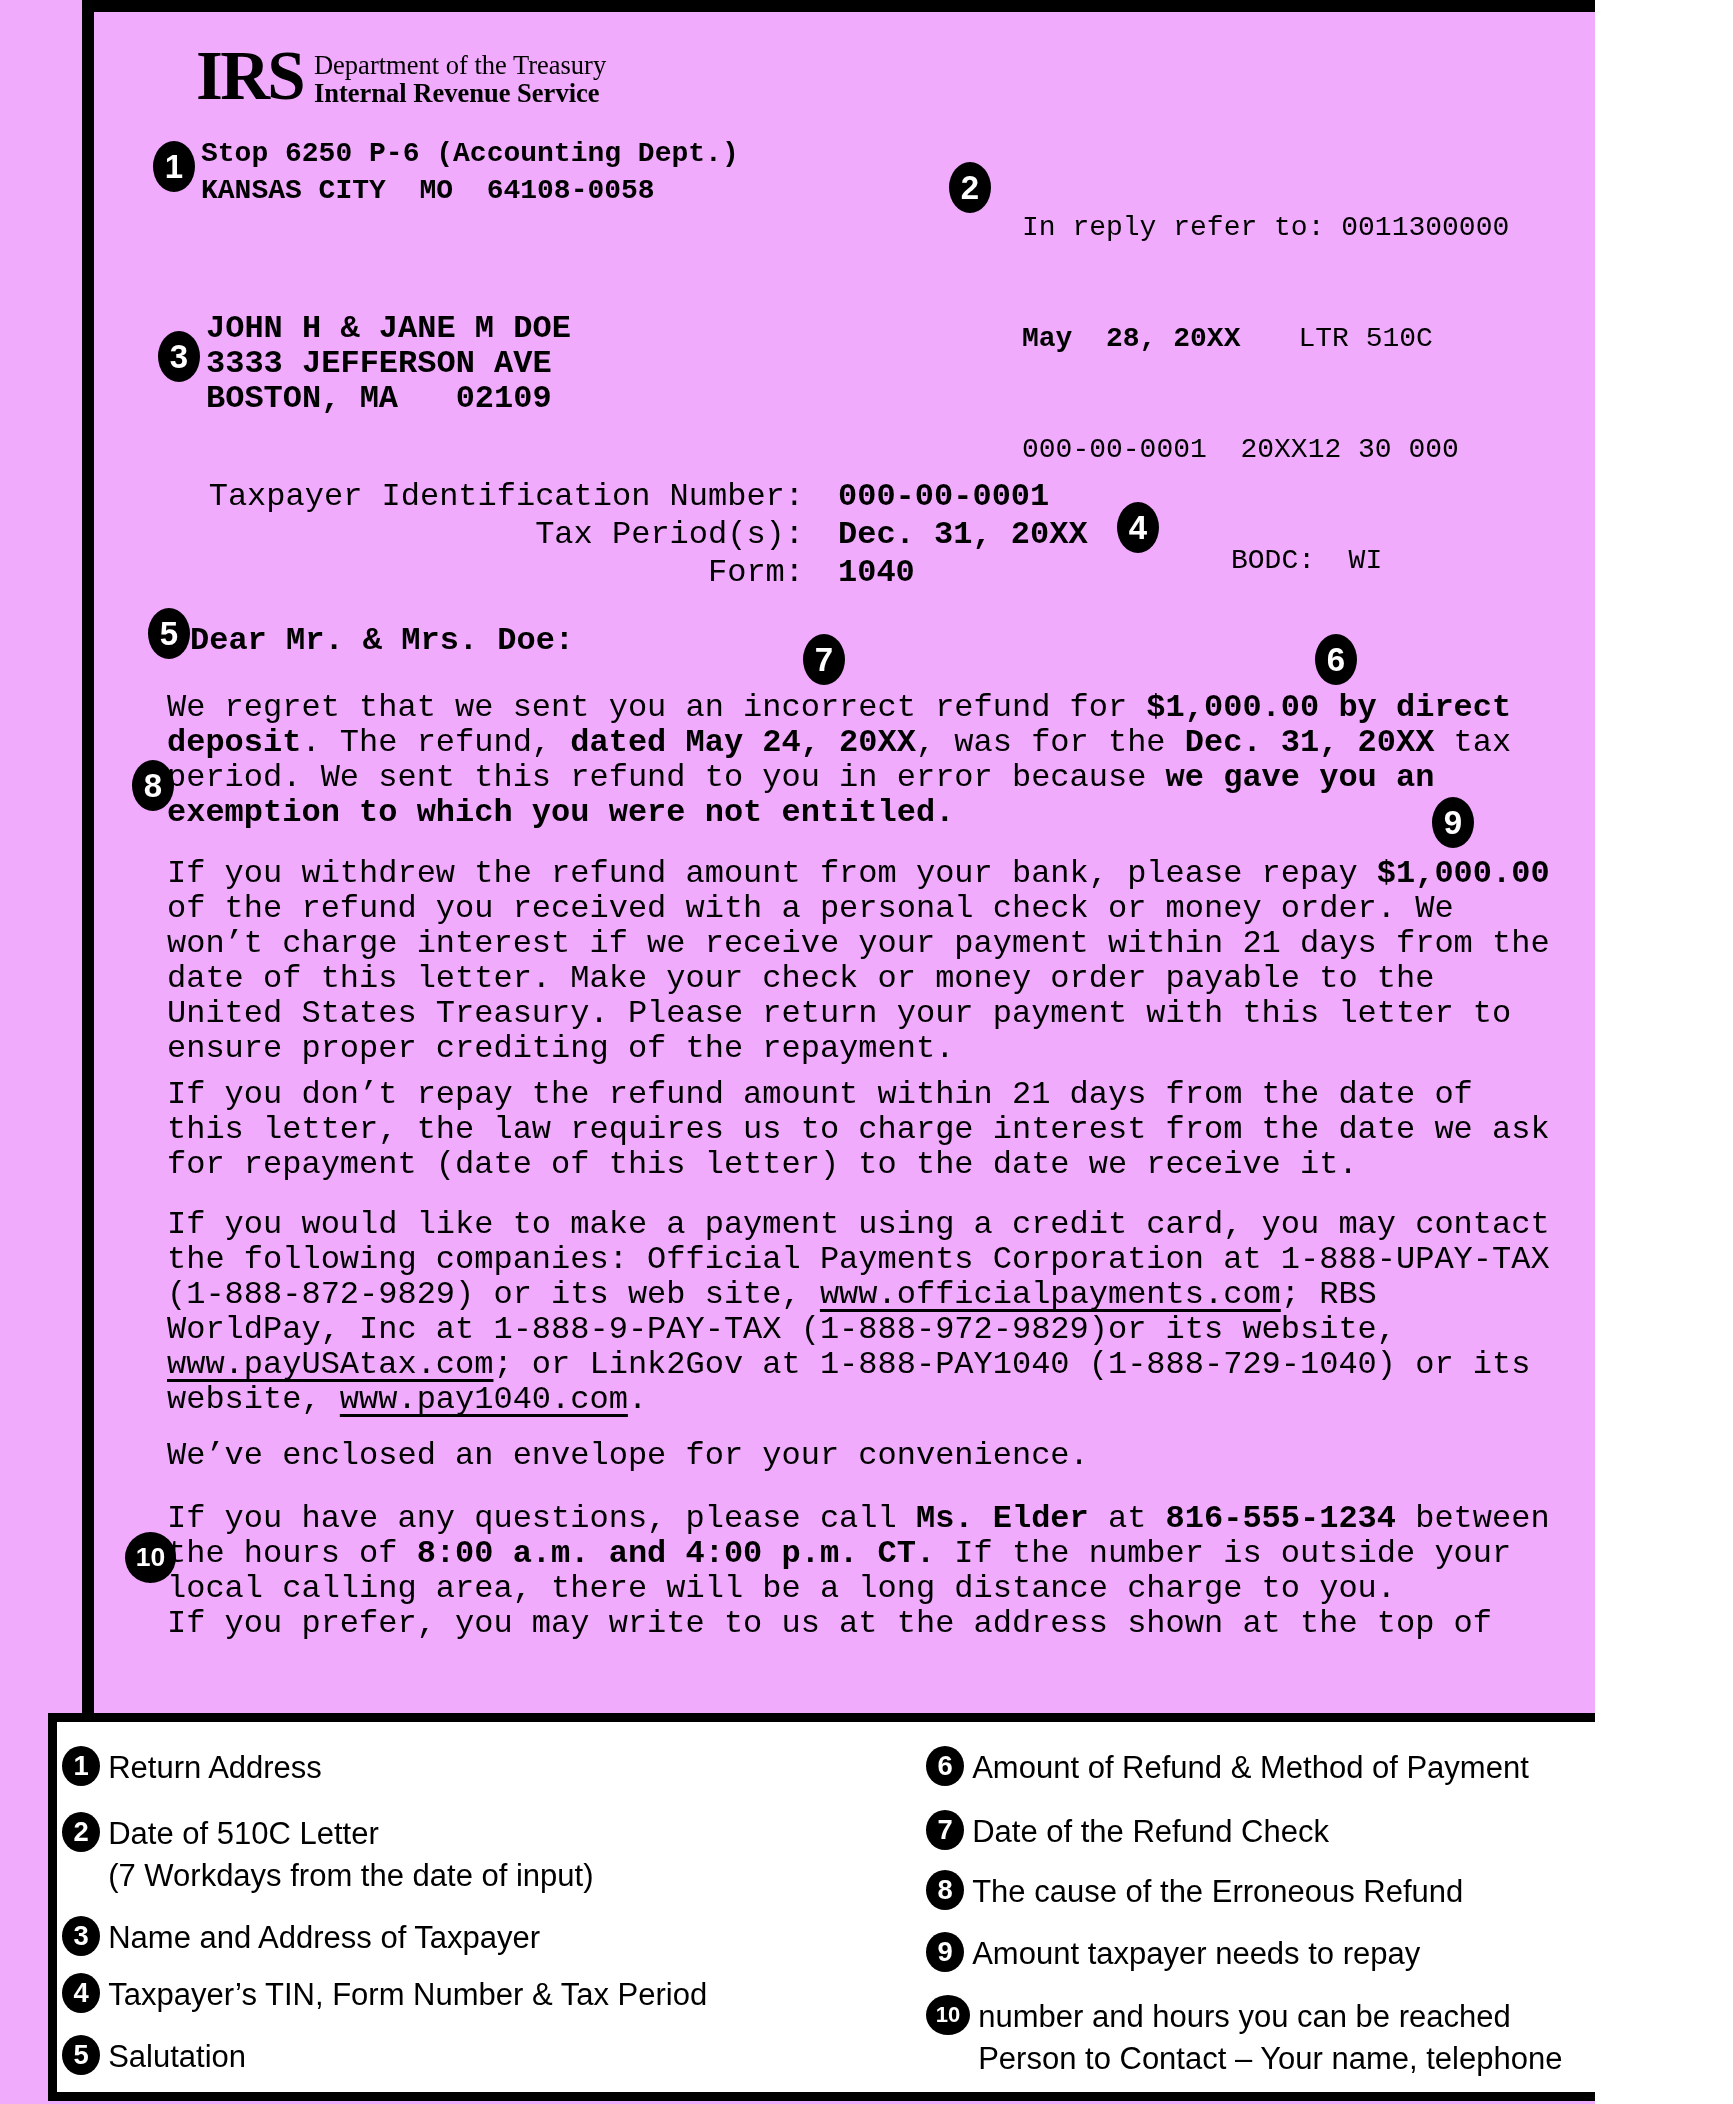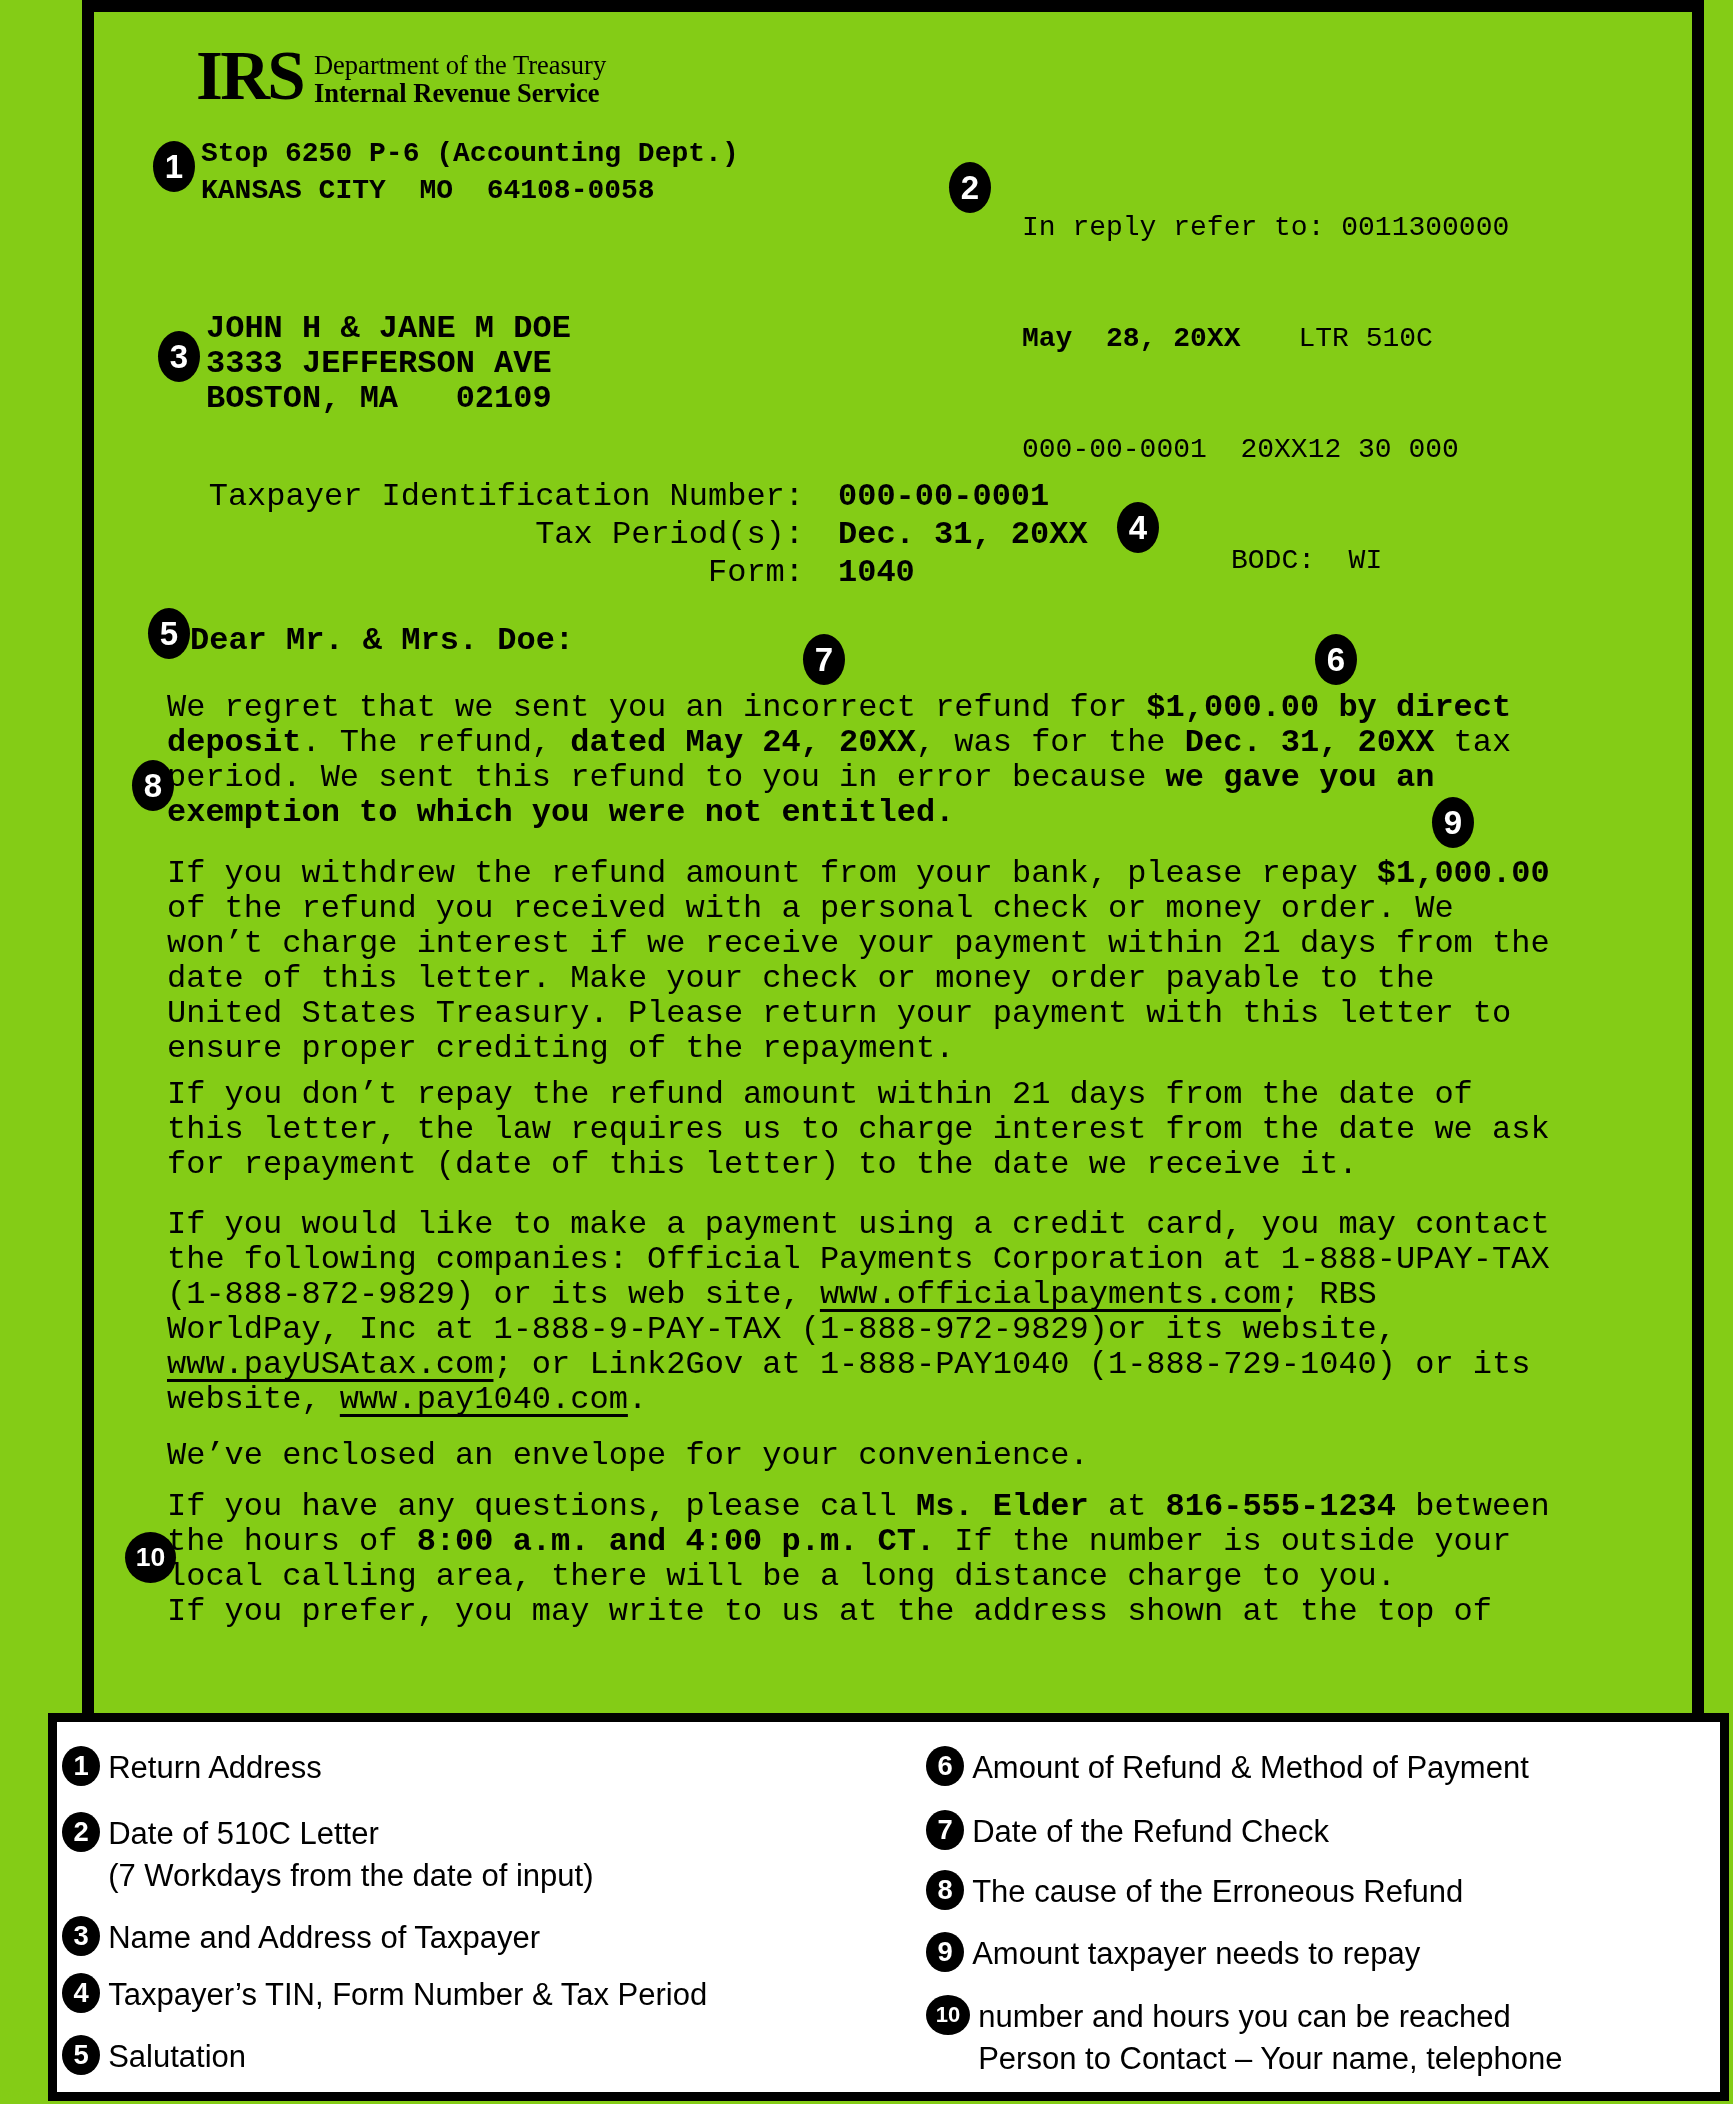--- a/index.html
+++ b/index.html
@@ -1,16 +1,16 @@
 <!DOCTYPE html>
 <html style="font-size:14.6px"><head>
 <meta charset="utf-8">
 <style>
   html,body{margin:0;padding:0;background:#fff;}
-  .page{position:relative;width:1733px;height:2104px;background:#84cc16;color:#000;
+  .page{position:relative;width:1595px;height:2104px;background:#f0abfc;color:#000;
         overflow:hidden;font-family:"Liberation Mono",monospace;}
   .abs{position:absolute;}
   .letter-box{position:absolute;left:82px;top:0;width:1622px;height:1718px;
         border:12px solid #000;border-bottom:none;box-sizing:border-box;}
   .legend-box{position:absolute;left:48px;top:1713px;width:1681px;height:388px;
         border:9.1px solid #000;box-sizing:border-box;background:#fff;}
   .mono{font-size:28px;line-height:37px;white-space:pre;}
   .b{font-weight:bold;}
   .u{text-decoration:underline;text-decoration-thickness:2.7px;text-underline-offset:5.5px;}
   .bline{font-size:32px;line-height:35px;white-space:pre;}
@@ -97,21 +97,21 @@
         <div class="bline"><span>for repayment (date of this letter) to the date we receive it.</span></div>
       </div>
       <div class="para" style="margin-bottom: 21px;">
         <div class="bline"><span>If you would like to make a payment using a credit card, you may contact</span></div>
         <div class="bline"><span>the following companies: Official Payments Corporation at 1-888-UPAY-TAX</span></div>
         <div class="bline"><span>(1-888-872-9829) or its web site, </span><span class="u">www.officialpayments.com</span><span>; RBS</span></div>
         <div class="bline"><span>WorldPay, Inc at 1-888-9-PAY-TAX (1-888-972-9829)or its website,</span></div>
         <div class="bline"><span class="u">www.payUSAtax.com</span><span>; or Link2Gov at 1-888-PAY1040 (1-888-729-1040) or its</span></div>
         <div class="bline"><span>website, </span><span class="u">www.pay1040.com</span><span>.</span></div>
       </div>
-      <div class="para" style="margin-bottom: 16px;">
+      <div class="para" style="margin-bottom: 28px;">
         <div class="bline"><span>We’ve enclosed an envelope for your convenience.</span></div>
       </div>
       <div class="para" style="">
         <div class="bline"><span>If you have any questions, please call </span><span class="b">Ms. Elder</span><span> at </span><span class="b">816-555-1234</span><span> between</span></div>
         <div class="bline"><span>the hours of </span><span class="b">8:00 a.m. and 4:00 p.m. CT.</span><span> If the number is outside your</span></div>
         <div class="bline"><span>local calling area, there will be a long distance charge to you.</span></div>
       </div>
       <div class="para" style="margin-bottom: 0px;">
         <div class="bline"><span>If you prefer, you may write to us at the address shown at the top of</span></div>
       </div>

